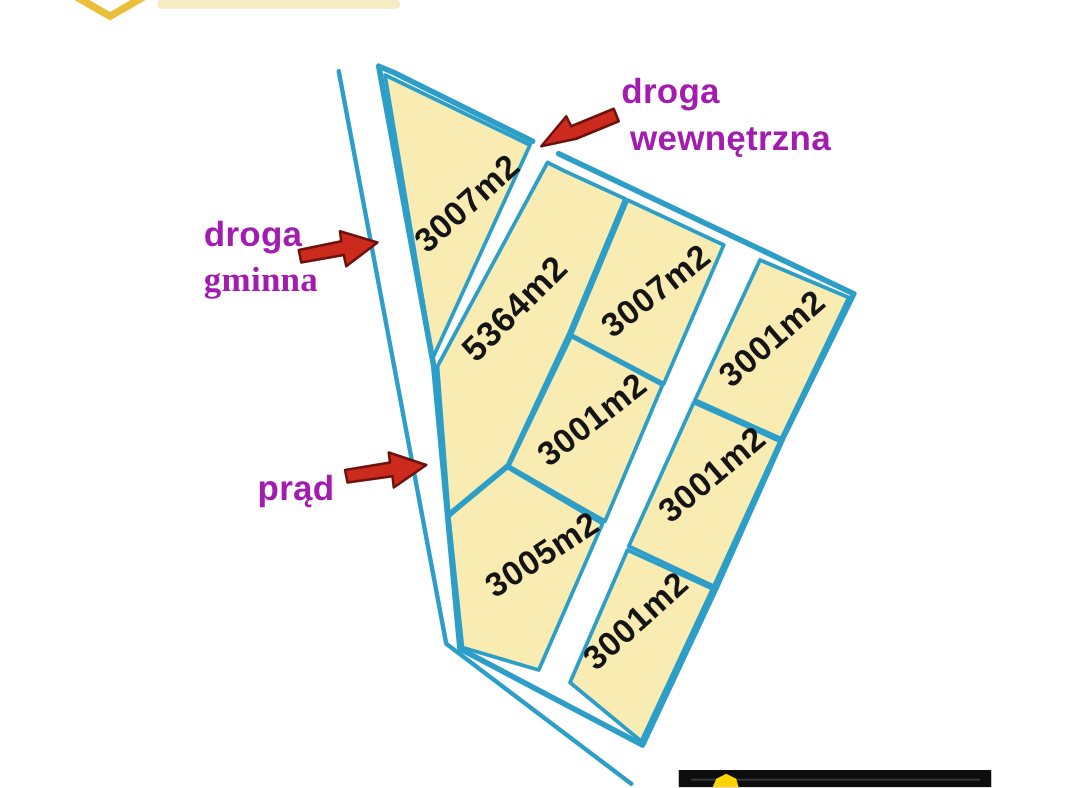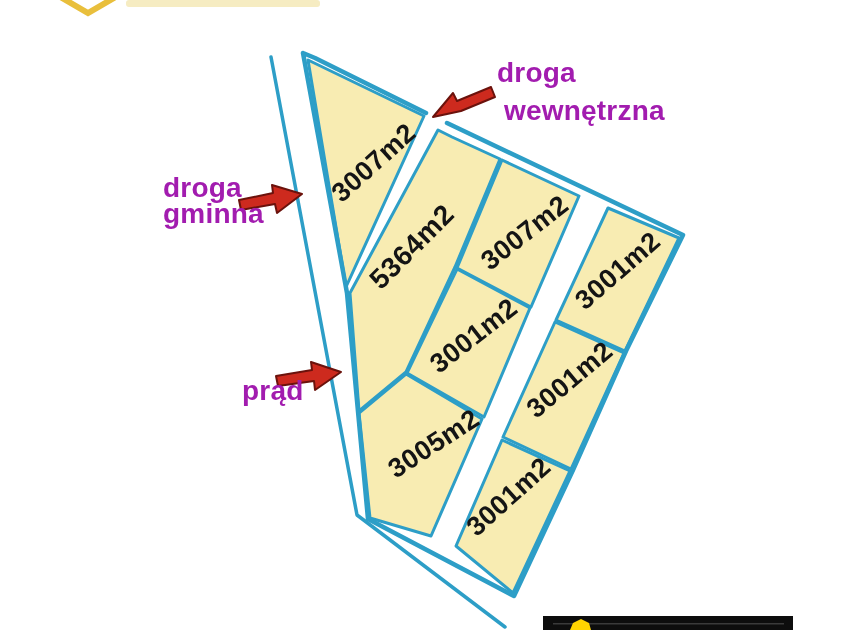--- a/index.html
+++ b/index.html
@@ -66,17 +66,17 @@
   <div class="plot-label" style="left:618px;top:271px;transform:translate(-50%,-50%) rotate(-41deg);">3001m2</div>
   <div class="plot-label" style="left:474px;top:336px;">3001m2</div>
   <div class="plot-label" style="left:570px;top:380px;transform:translate(-50%,-50%) rotate(-40deg);">3001m2</div>
   <div class="plot-label" style="left:434px;top:444px;transform:translate(-50%,-50%) rotate(-33deg);">3005m2</div>
   <div class="plot-label" style="left:509px;top:497px;transform:translate(-50%,-50%) rotate(-42deg);">3001m2</div>
 
   <div class="note-line" style="left:497px;top:57px;">droga</div>
   <div class="note-line" style="left:480px;top:95px;margin-left:24px;">wewnętrzna</div>
 
   <div class="note-line" style="left:163px;top:172px;">droga</div>
-  <div class="note-line" style="left:163px;top:198px;">gminna</div>
+  <div class="note-line" style="left:163px;top:209px;font-family:Liberation Serif, serif;">gminna</div>
 
-  <div class="note-line" style="left:206px;top:375px;margin-left:36px;">prąd</div>
+  <div class="note-line" style="left:206px;top:375px;">prąd</div>
 
 </div>
 
 </body></html>

